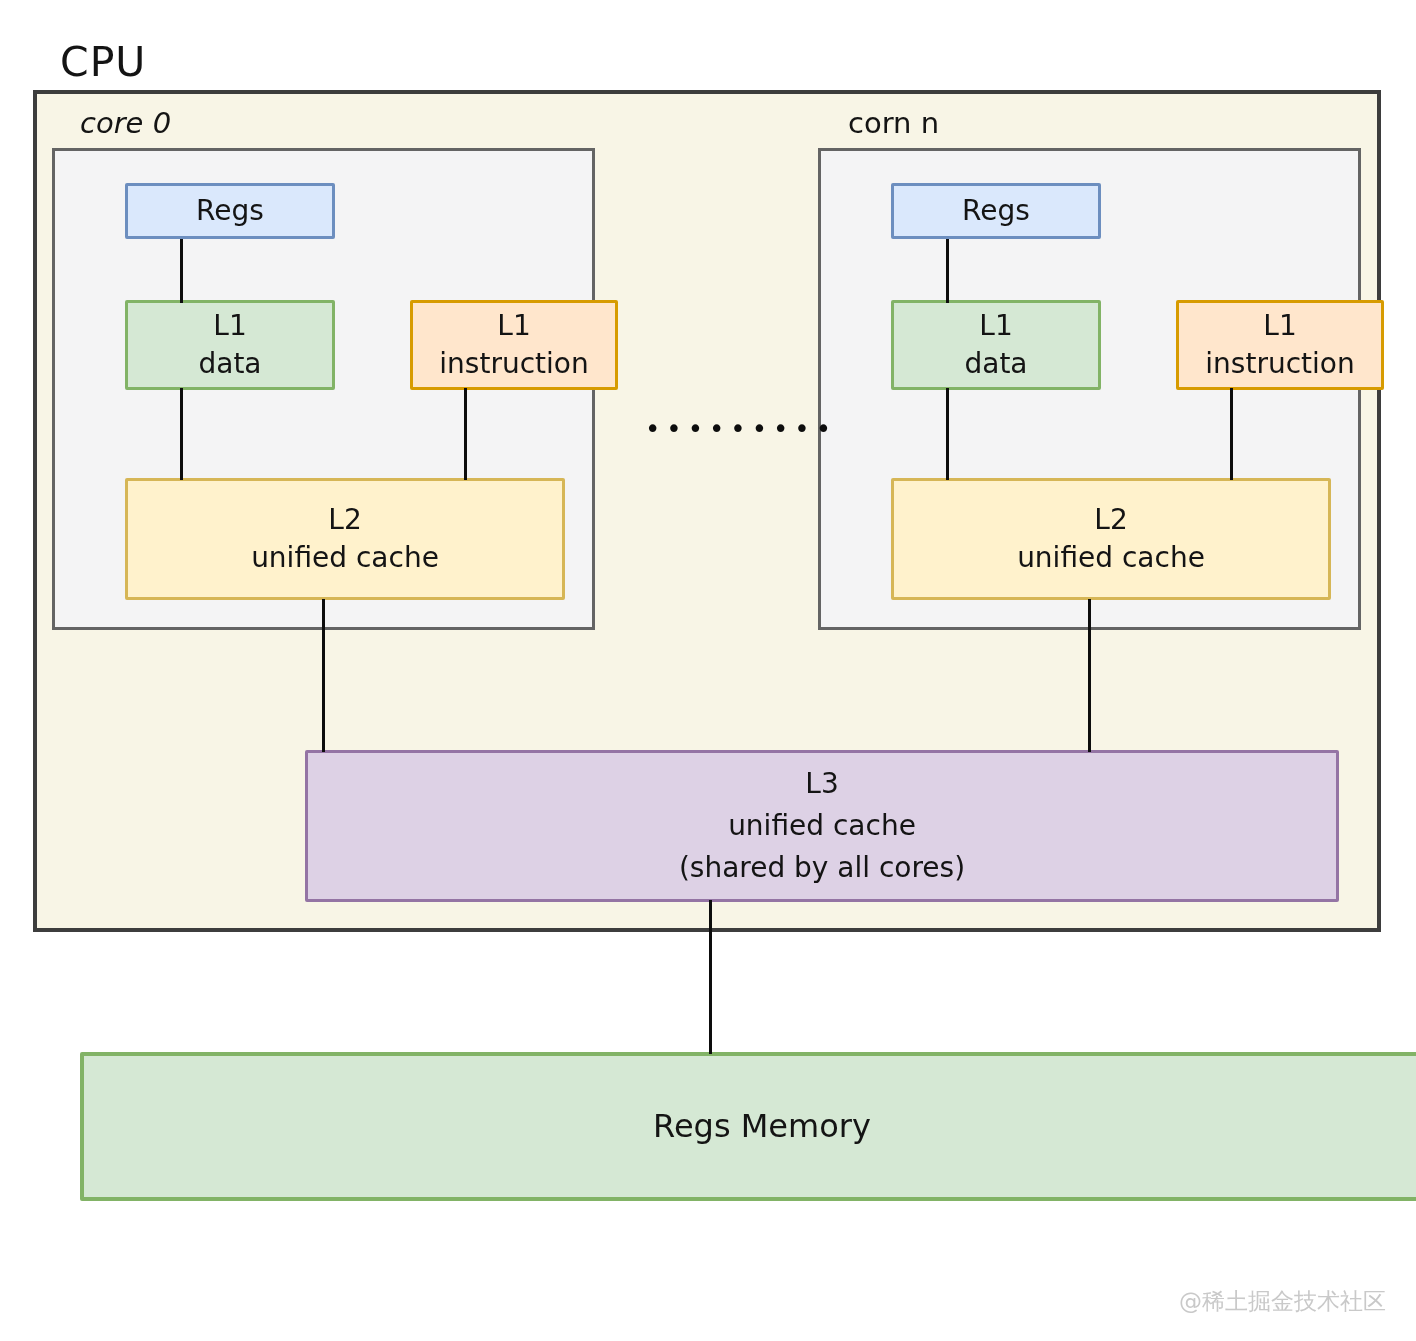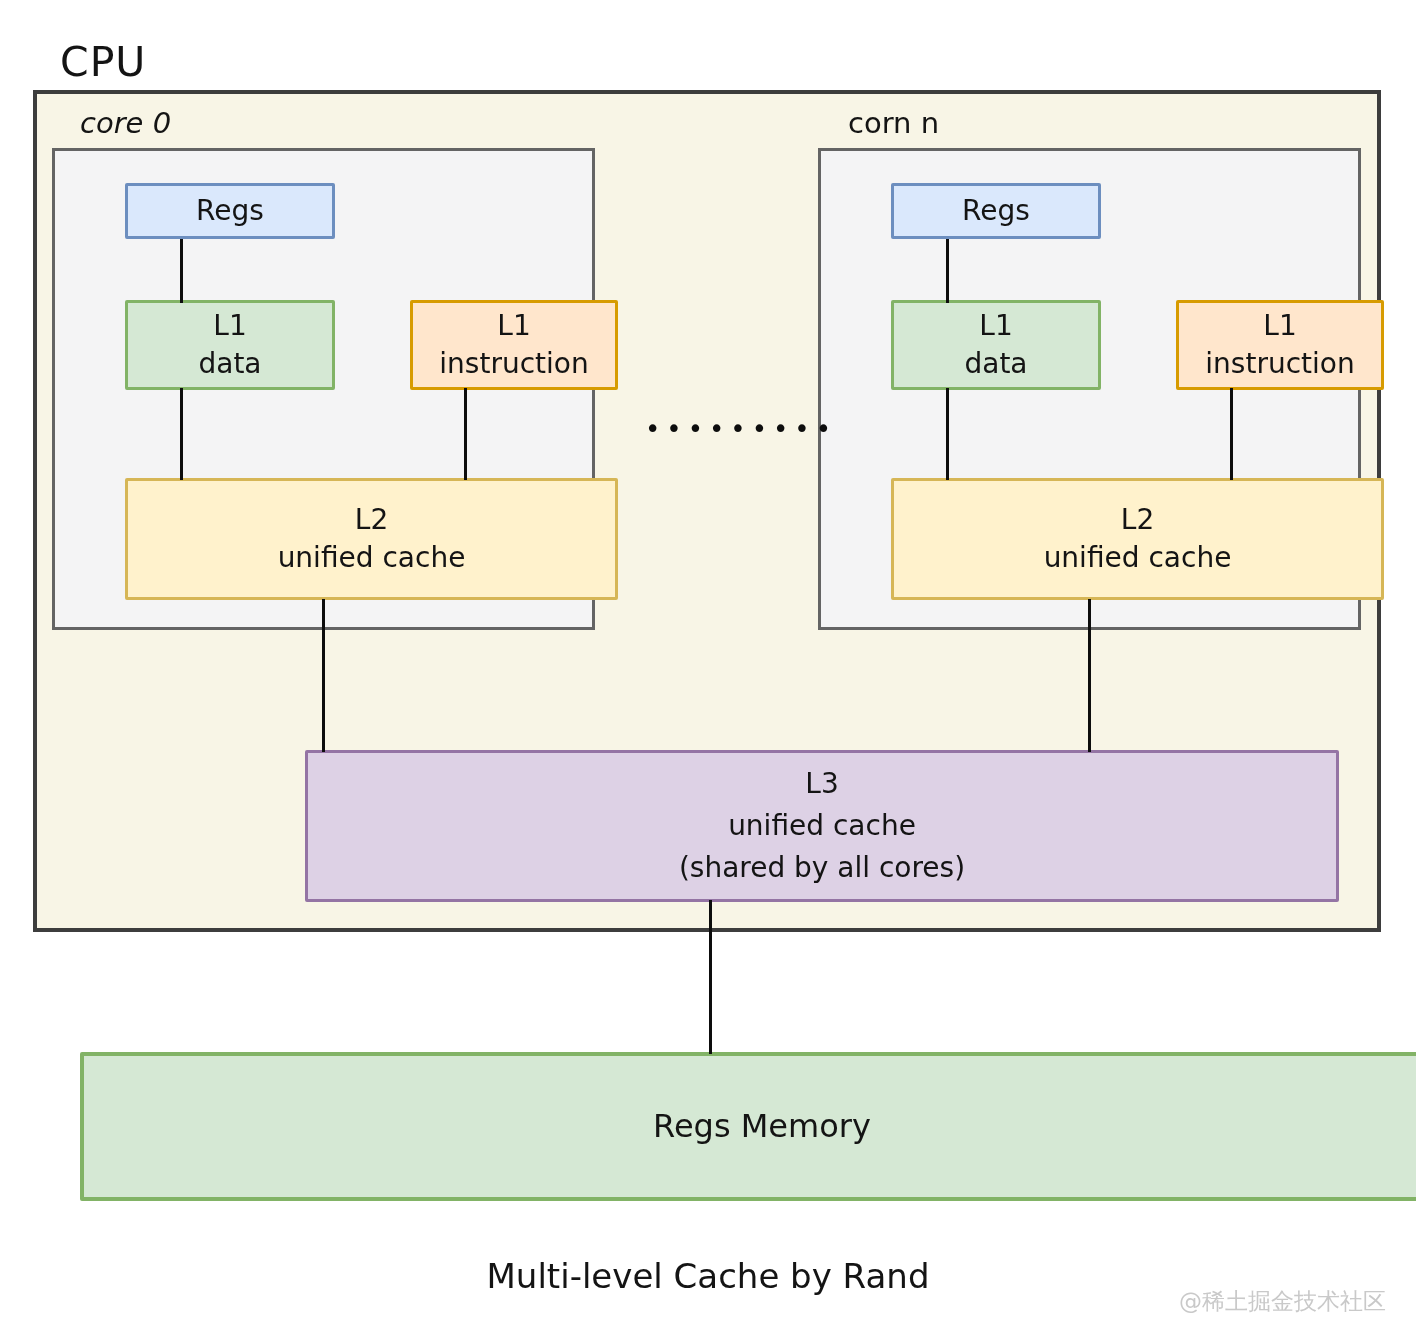--- a/index.html
+++ b/index.html
@@ -49,21 +49,21 @@
   .regs.c0 { left: 77px; }  .regs.c1 { left: 843px; }
 
   .l1d   { top: 300px; width: 210px; height: 90px;
            background: var(--green_fill); border: 3px solid var(--green_border); }
   .l1d.c0 { left: 77px; }  .l1d.c1 { left: 843px; }
 
   .l1i   { top: 300px; width: 208px; height: 90px;
            background: var(--orange_fill); border: 3px solid var(--orange_border); }
   .l1i.c0 { left: 362px; } .l1i.c1 { left: 1128px; }
 
-  .l2    { top: 478px; width: 493px; height: 122px;
+  .l2    { top: 478px; width: 440px; height: 122px;
            background: var(--yellow_fill); border: 3px solid var(--yellow_border); }
   .l2.c0 { left: 77px; }  .l2.c1 { left: 843px; }
 
   .l3    { left: 257px; top: 750px; width: 1034px; height: 152px;
            background: var(--purple_fill); border: 3px solid var(--purple_border);
            line-height: 1.5; }
 
   .mem   { left: 32px; top: 1052px; width: 1364px; height: 149px;
            background: var(--green_fill); border: 4px solid var(--green_border);
            font-size: 32px; }
@@ -155,16 +155,15 @@
   <div class="abs line ln-c0-regs-l1d"></div>
   <div class="abs line ln-c0-l1d-l2"></div>
   <div class="abs line ln-c0-l1i-l2"></div>
   <div class="abs line ln-c0-l2-l3"></div>
   <div class="abs line ln-c1-regs-l1d"></div>
   <div class="abs line ln-c1-l1d-l2"></div>
   <div class="abs line ln-c1-l1i-l2"></div>
   <div class="abs line ln-c1-l2-l3"></div>
   <div class="abs line ln-l3-mem"></div>
 
-  <div class="abs caption">Multi-level Cache by Rand</div>
   <div class="abs watermark">@稀土掘金技术社区</div>
 
 </div>
 
 </body></html>

